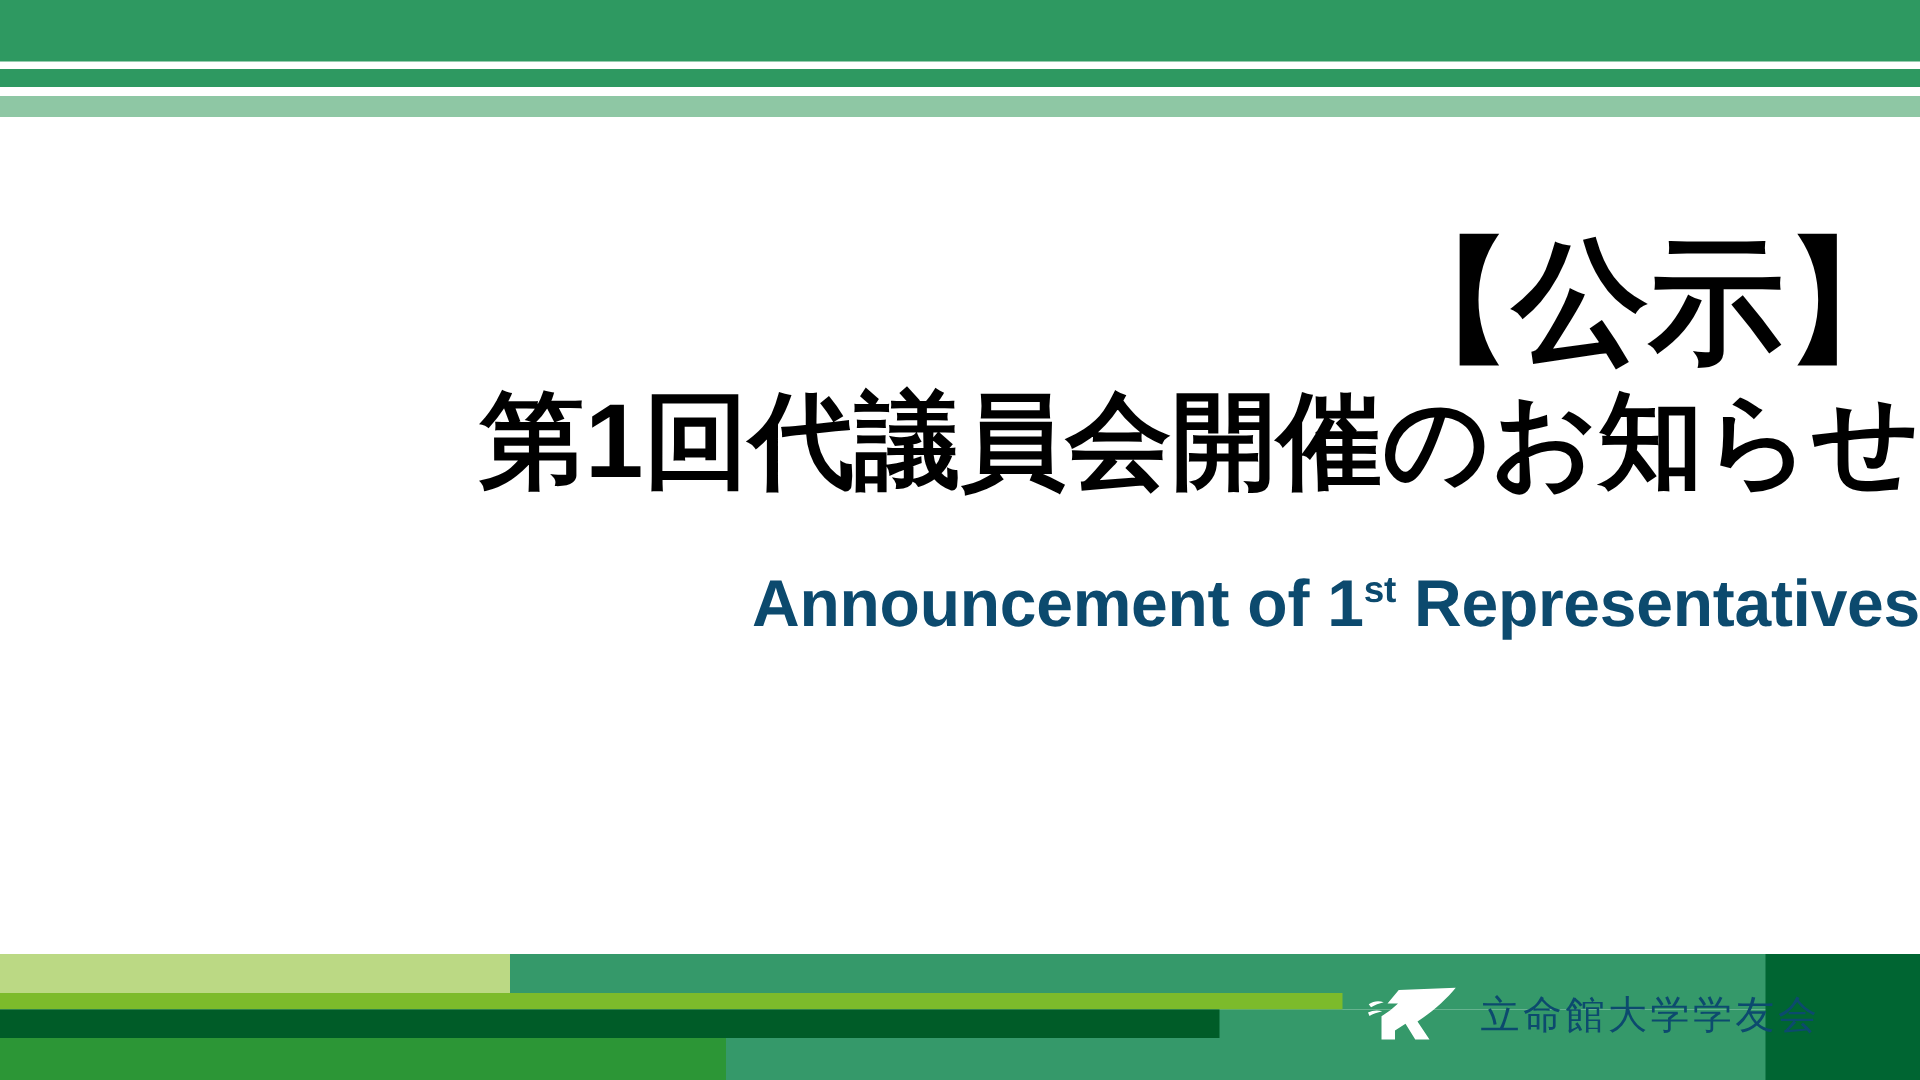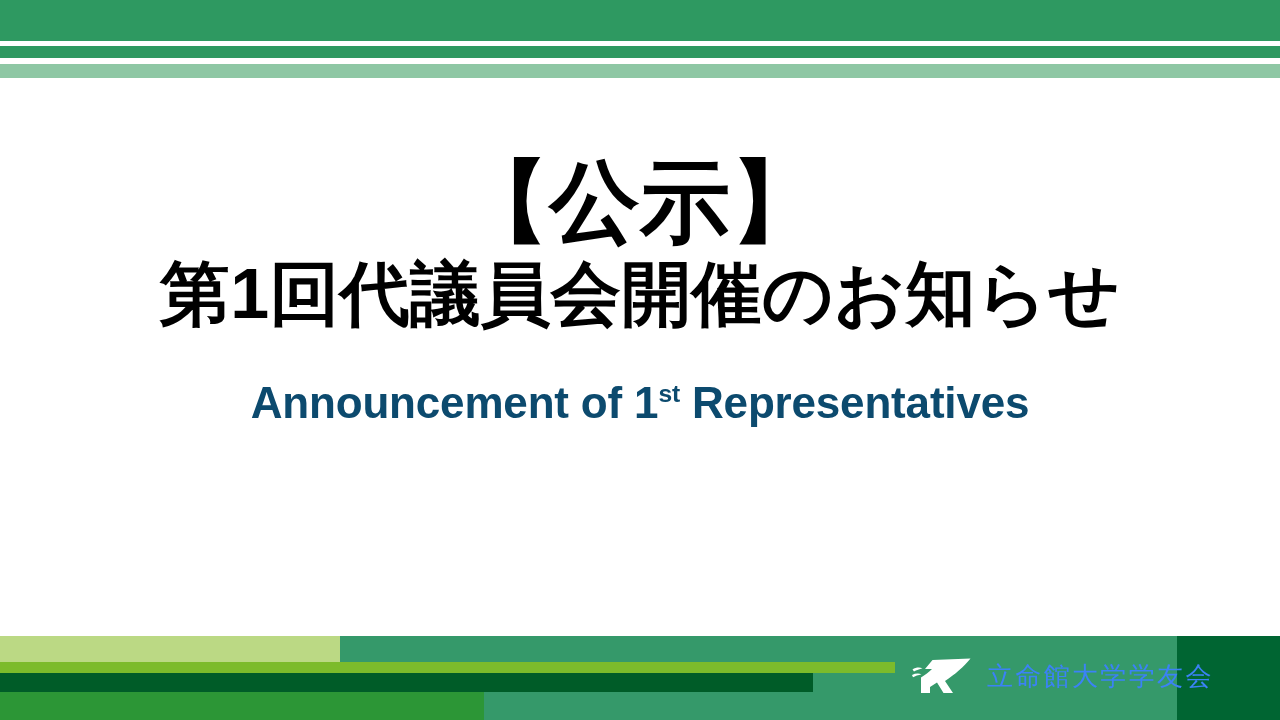--- a/index.html
+++ b/index.html
@@ -28,21 +28,21 @@
   .top-band-1 { top: 0px;  height: 41px; background: #2E9961; }
   .top-band-2 { top: 46px; height: 12px; background: #2E9961; }
   .top-band-3 { top: 64px; height: 14px; background: #8EC7A4; }
 
   
   .content {
     position: absolute;
     left: 0;
     top: 150px;
     width: 1280px;
-    text-align: center;
+    text-align: right;
   }
   .title-line {
     color: #000000;
     font-weight: 700;
     line-height: 1.16;
     letter-spacing: 0.005em;
     white-space: nowrap;
   }
   .title-line-1 {
     font-size: 90px;
@@ -97,21 +97,21 @@
     align-items: center;
     gap: 13px;
   }
   .logo-mark {
     width: 62px;
     height: 38px;
     flex: 0 0 auto;
     display: block;
   }
   .logo-text {
-    color: #3b82f6;
+    color: #0c4a6e;
     font-size: 26px;
     font-weight: 400;
     letter-spacing: 0.09em;
     white-space: nowrap;
     line-height: 1;
   }
 </style>
 </head>
 <body>
 

